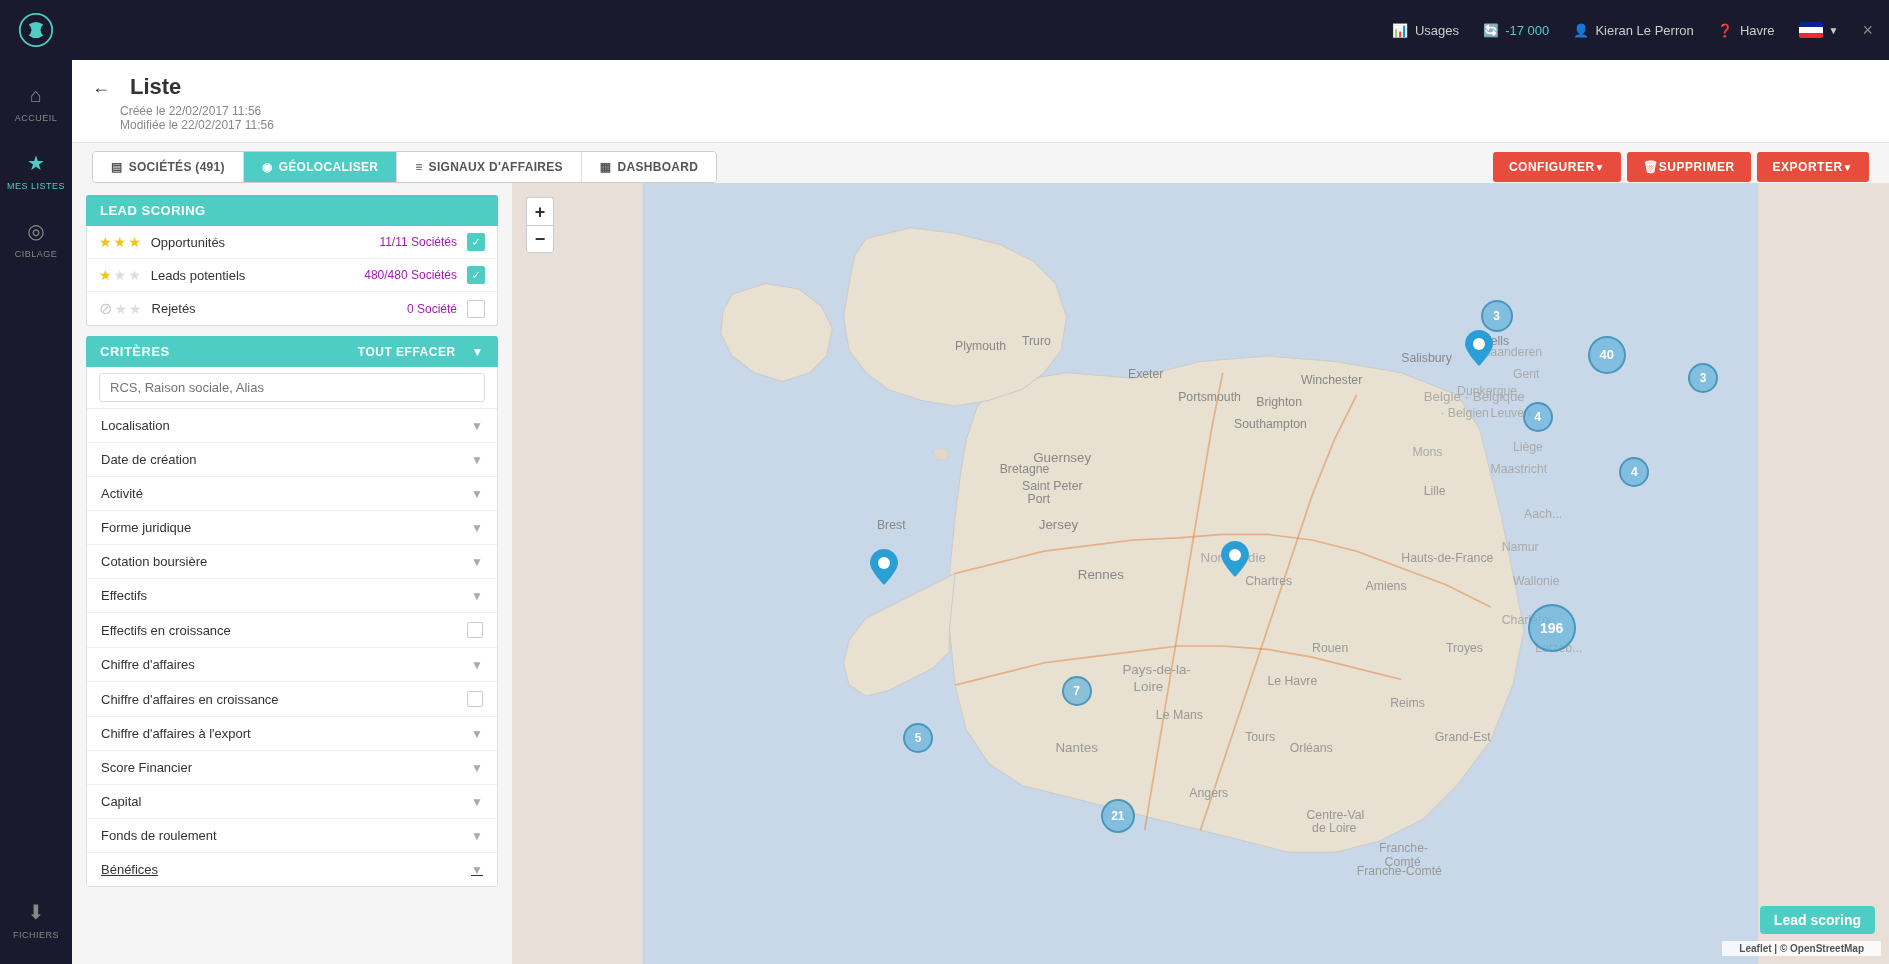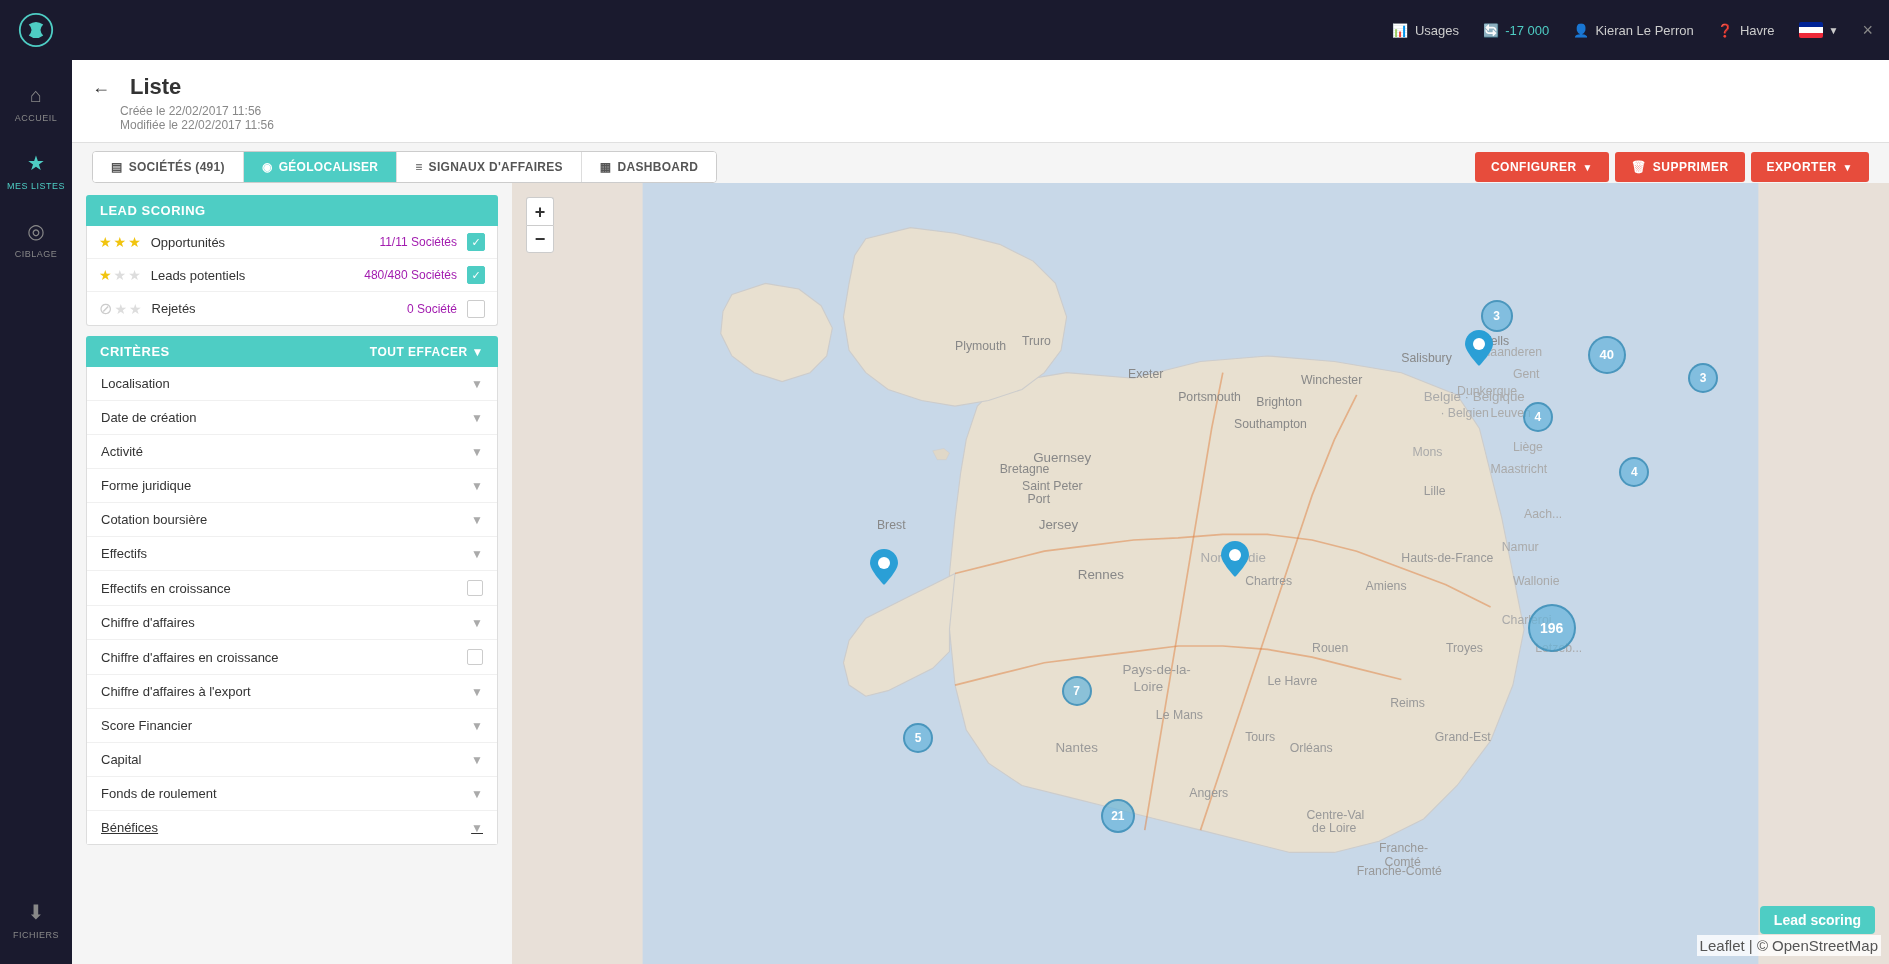--- a/index.html
+++ b/index.html
@@ -139,21 +139,21 @@
     }
     .btn-action {
       padding: 8px 16px;
       font-size: 12px;
       font-weight: bold;
       cursor: pointer;
       border: none;
       border-radius: 3px;
       display: flex;
       align-items: center;
-      gap: 6px;
+      gap: 0;
       text-transform: uppercase;
       letter-spacing: 0.5px;
     }
     .btn-configure { background: #e74c3c; color: #fff; }
     .btn-delete { background: #e74c3c; color: #fff; }
     .btn-export { background: #e74c3c; color: #fff; }
     .btn-action .chevron { font-size: 10px; }
 
     
     .main-split {
@@ -221,21 +221,21 @@
       display: flex;
       align-items: center;
       justify-content: space-between;
     }
     .clear-btn {
       font-size: 12px;
       color: #fff;
       cursor: pointer;
       display: flex;
       align-items: center;
-      gap: 4px;
+      gap: 16px;
     }
     .search-box {
       padding: 6px 12px;
       background: #fff;
       border-bottom: 1px solid #eee;
     }
     .search-input {
       width: 100%;
       padding: 6px 10px;
       border: 1px solid #ddd;
@@ -310,25 +310,26 @@
       font-size: 14px;
       font-weight: bold;
       z-index: 10;
     }
 
     
     .map-attribution {
       position: absolute;
       bottom: 8px;
       right: 8px;
-      font-size: 15px;
+      font-size: 10px;
       color: #555;
       z-index: 10;
       background: rgba(255,255,255,0.8);
-      padding: 2px 3px;
+      padding: 2px 17px;
+      font-weight: bold;
     }
 
     
     .cluster {
       position: absolute;
       border-radius: 50%;
       background: rgba(100, 180, 220, 0.7);
       border: 2px solid rgba(60, 140, 180, 0.8);
       display: flex; align-items: center; justify-content: center;
       color: #fff;
@@ -498,20 +499,23 @@
 
         <div>
           <div class="criteres-header">
             <span>CRITÈRES</span>
             <div class="clear-btn">
               <span>Tout effacer</span>
               <span>▼</span>
             </div>
           </div>
           <div class="section-body">
+            <div class="search-box">
+              <input type="text" class="search-input" placeholder="RCS, Raison sociale, Alias" style="">
+            </div>
 
             <div class="filter-row">
               <span class="filter-label">Localisation</span>
               <span class="filter-arrow">▼</span>
             </div>
             <div class="filter-row">
               <span class="filter-label">Date de création</span>
               <span class="filter-arrow">▼</span>
             </div>
             <div class="filter-row">

